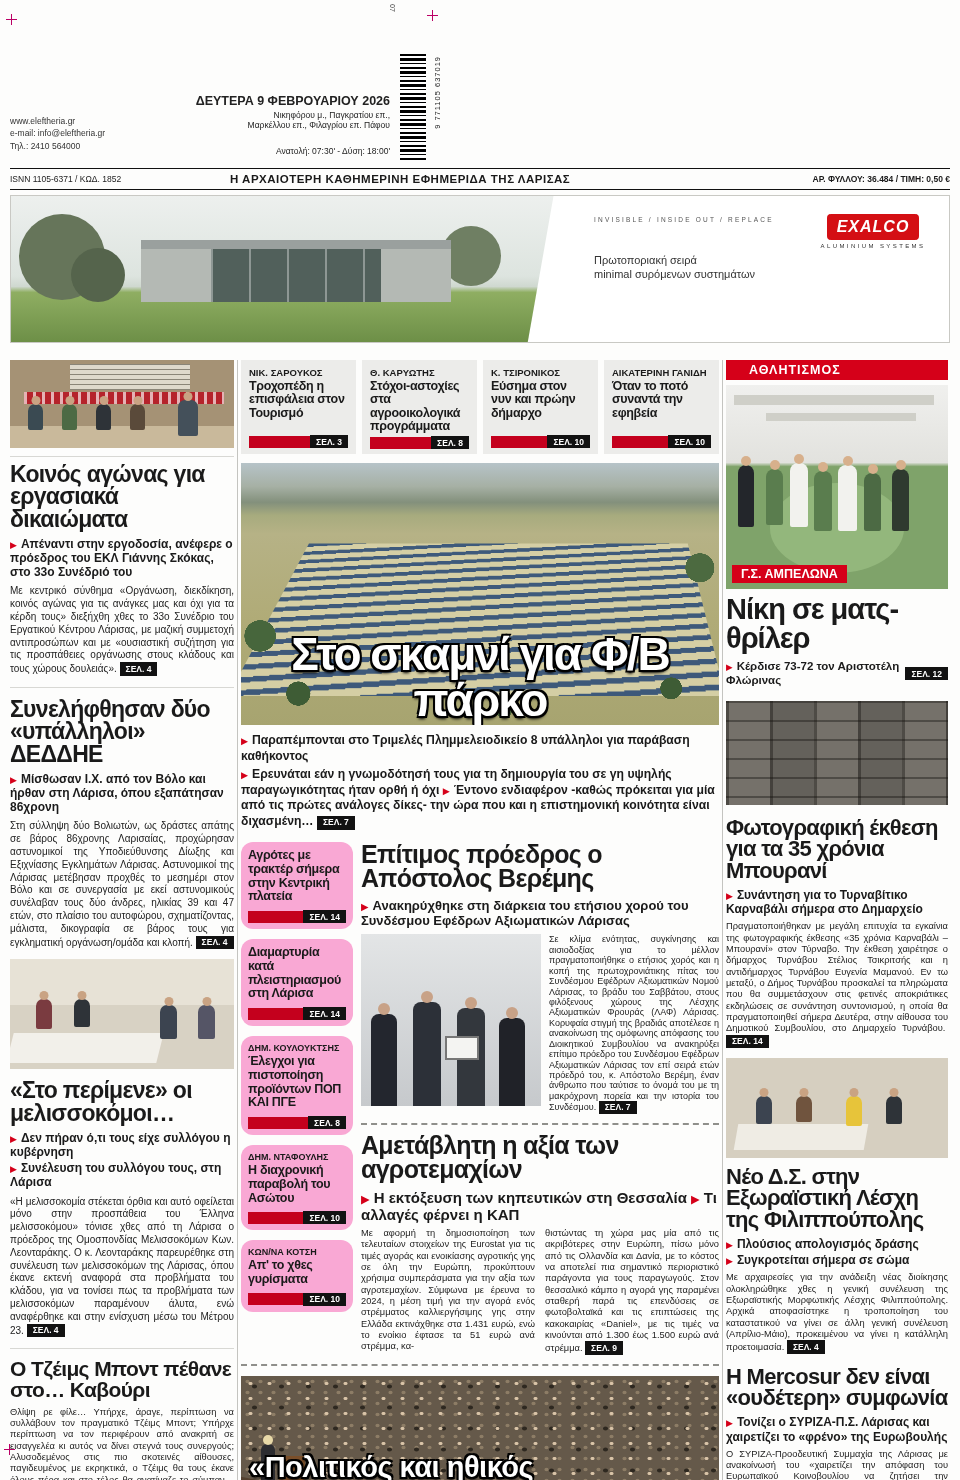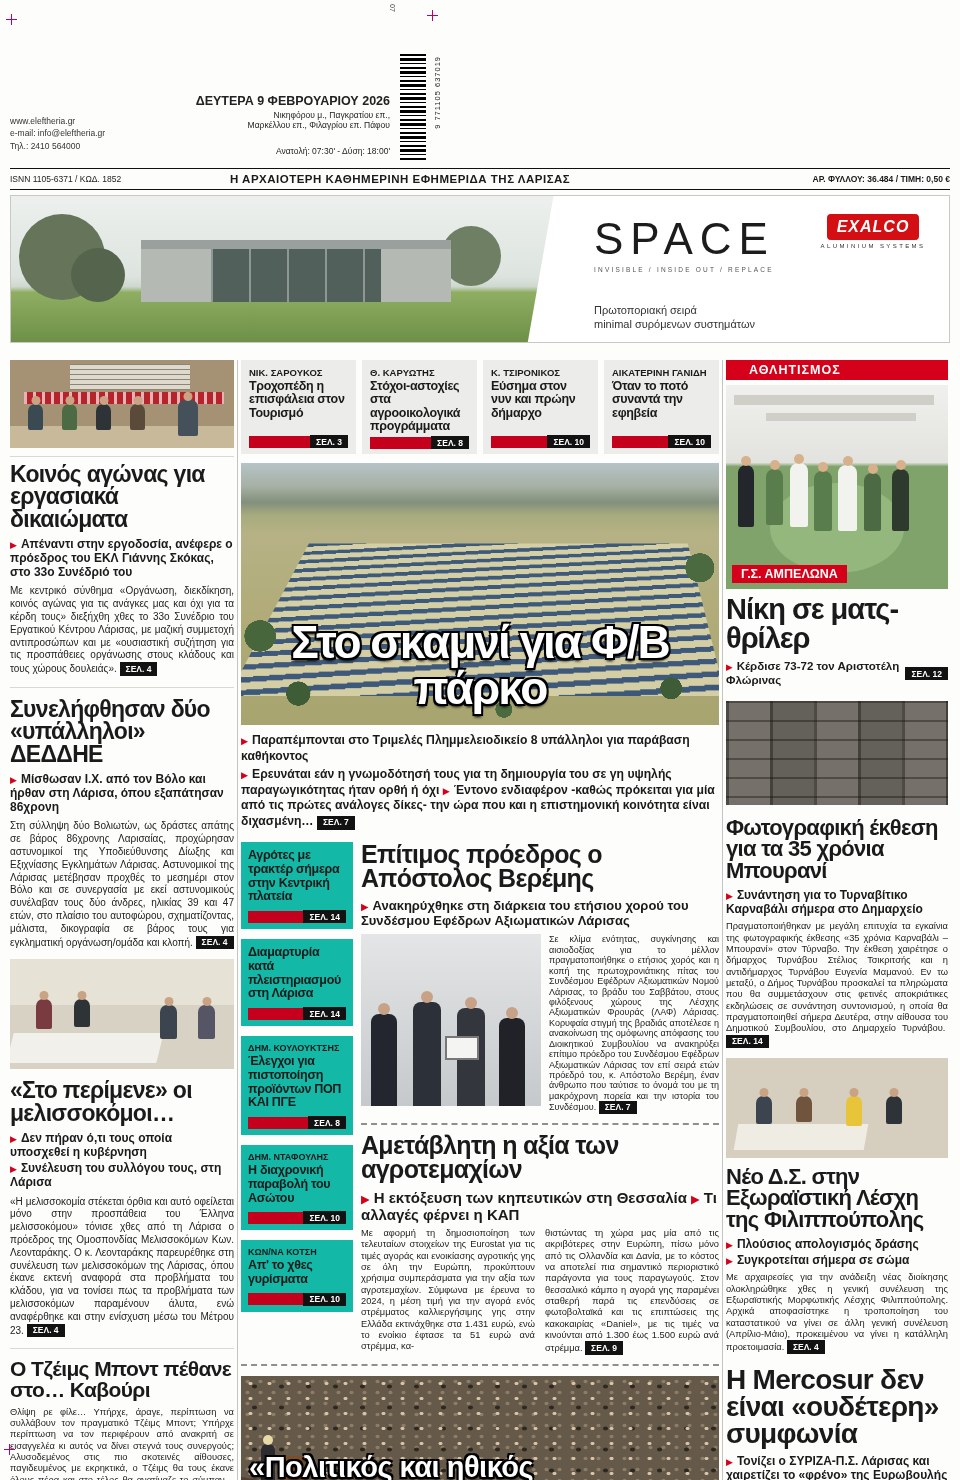--- a/index.html
+++ b/index.html
@@ -104,29 +104,29 @@
   .panels { position:absolute; left:7%; right:3%; top:23%; bottom:11%;
     transform:perspective(320px) rotateX(30deg) skewX(-7deg);
     background:repeating-linear-gradient(176deg,#33517a 0 5px,#d8d2a8 5px 12px); opacity:.92; }
   .bushes { position:absolute; inset:0;
     background-image:
       radial-gradient(circle 26px at 4% 66%,#47663c 60%,transparent 61%),
       radial-gradient(circle 20px at 12% 88%,#3e5c35 60%,transparent 61%),
       radial-gradient(circle 24px at 96% 40%,#4c6a40 60%,transparent 61%),
       radial-gradient(circle 18px at 90% 86%,#3e5c35 60%,transparent 61%),
       radial-gradient(circle 14px at 55% 94%,#4c6a40 60%,transparent 61%); }
-  .overlay-head { position:absolute; left:8px; right:8px; bottom:14px; color:#fff; font-weight:800;
+  .overlay-head { position:absolute; left:8px; right:8px; bottom:2px; color:#fff; font-weight:800;
     text-shadow:-2px -2px 0 #000,2px -2px 0 #000,-2px 2px 0 #000,2px 2px 0 #000,0 3px 3px #000; }
   .solar .overlay-head { font-size:46px; letter-spacing:-2px; text-align:center; line-height:1; }
   .lead-bullets { margin-top:8px; }
   .lead-bullets .bul { font-size:12.2px; line-height:1.3; }
 
   .center-row { display:flex; margin-top:12px; }
   .rail { width:112px; display:flex; flex-direction:column; gap:10px; }
-  .rail-item { background:#14b8a6; padding:7px 7px 6px; }
+  .rail-item { background:#f9a8d4; padding:7px 7px 6px;border-radius:12px; }
   .r-author { font-weight:800; font-size:9px; margin-bottom:2px; }
   .r-title { font-weight:700; font-size:12.5px; line-height:1.1; letter-spacing:-.3px; }
   .center-arts { flex:1; margin-left:8px; }
 
   .veremis-row { display:flex; gap:8px; margin-top:6px; }
   .veremis-photo { width:180px; height:172px; flex:none; background:linear-gradient(#e3e5e6,#c6c9cc); }
   .suit { position:absolute; bottom:0; border-radius:8px 8px 0 0; }
   .suit::before { content:""; position:absolute; top:-11px; left:50%; transform:translateX(-50%); width:12px; height:12px; border-radius:50%; background:#c8a287; }
   .plaque { position:absolute; left:84px; bottom:46px; width:34px; height:24px; background:#f4f4f2; border:2px solid #777; }
 
@@ -213,21 +213,20 @@
         <div class="walls">
           <div class="concrete"></div>
           <div class="glass"></div>
           <div class="concrete"></div>
         </div>
       </div>
       <div class="ad-slash"></div>
     </div>
     <div class="ad-right">
       <div class="ad-left-col">
-        <div class="ad-brand">SPACE</div>
         <div class="ad-brand-sub">INVISIBLE / INSIDE OUT / REPLACE</div>
         <div class="ad-desc">
           <div>Πρωτοποριακή σειρά</div>
           <div>minimal συρόμενων συστημάτων</div>
         </div>
       </div>
       <div class="ad-right-col">
         <span class="exalco">EXALCO</span>
         <div class="exalco-sub">ALUMINIUM SYSTEMS</div>
         <div class="ad-site-row">
@@ -274,21 +273,21 @@
         <div class="mp-wall"></div>
         <div class="mp-table"></div>
         <div class="fig" style="left:26px;bottom:40px;width:16px;height:30px;background:#7a3b40;"></div>
         <div class="fig" style="left:64px;bottom:42px;width:16px;height:28px;background:#2e3338;"></div>
         <div class="fig" style="left:150px;bottom:30px;width:17px;height:34px;background:#3c4450;"></div>
         <div class="fig" style="left:188px;bottom:30px;width:17px;height:34px;background:#556;"></div>
       </div>
 
       <div class="clearfix">
         <h2 class="art">«Στο περίμενε» οι μελισσοκόμοι…</h2>
-        <p class="bul"><span class="arr"></span><span>Δεν πήραν ό,τι τους οποία υποσχεθεί η κυβέρνηση</span></p>
+        <p class="bul"><span class="arr"></span><span>Δεν πήραν ό,τι τους είχε συλλόγου η κυβέρνηση</span></p>
         <p class="bul"><span class="arr"></span><span>Συνέλευση του συλλόγου τους, στη Λάρισα</span></p>
         <p class="body"><span>«Η μελισσοκομία στέκεται όρθια και αυτό οφείλεται μόνο στην προσπάθεια του Έλληνα μελισσοκόμου» τόνισε χθες από τη Λάρισα ο πρόεδρος της Ομοσπονδίας Μελισσοκόμων Κων. Λεονταράκης. Ο κ. Λεονταράκης παρευρέθηκε στη συνέλευση των μελισσοκόμων της Λάρισας, όπου έκανε εκτενή αναφορά στα προβλήματα του κλάδου, για να τονίσει πως τα προβλήματα των μελισσοκόμων παραμένουν άλυτα, ενώ αναφέρθηκε και στην ενίσχυση μέσω του Μέτρου 23.</span>&nbsp;<span class="pgbox">ΣΕΛ. 4</span></p>
       </div>
 
       <div class="hr"></div>
 
       <div class="bond">
         <h2 class="art-sm">Ο Τζέιμς Μποντ πέθανε στο… Καβούρι</h2>
         <p class="body-sm">Θλίψη ρε φίλε… Υπήρχε, άραγε, περίπτωση να συλλάβουν τον πραγματικό Τζέιμς Μποντ; Υπήρχε περίπτωση να τον περιφέρουν από ανακριτή σε εισαγγελέα κι αυτός να δίνει στεγνά τους συνεργούς; Αλυσοδεμένος στις πιο σκοτεινές αίθουσες, παγιδευμένος με εκρηκτικά, ο Τζέιμς θα τους έκανε όλους πέρα και στο τέλος θα ανατίναζε το σύμπαν… Κι αυτός, φευγάτος κι ατσαλάκωτος, ξεπροβάλλοντας το κεφάλι από τα βάθη του βυθού, θα απολάμβανε το θέαμα.</p>
 
@@ -469,21 +468,21 @@
       </div>
 
       <div>
         <h2 class="art" style="font-size:22px;">Νέο Δ.Σ. στην Εξωραϊστική Λέσχη της Φιλιππούπολης</h2>
         <p class="bul"><span class="arr"></span><span>Πλούσιος απολογισμός δράσης</span></p>
         <p class="bul"><span class="arr"></span><span>Συγκροτείται σήμερα σε σώμα</span></p>
         <p class="body-sm"><span>Με αρχαιρεσίες για την ανάδειξη νέας διοίκησης ολοκληρώθηκε χθες η γενική συνέλευση της Εξωραϊστικής Μορφωτικής Λέσχης Φιλιππούπολης. Αρχικά αποφασίστηκε η τροποποίηση του καταστατικού να γίνει σε άλλη γενική συνέλευση (Απρίλιο-Μάιο), προκειμένου να γίνει η κατάλληλη προετοιμασία.</span>&nbsp;<span class="pgbox">ΣΕΛ. 4</span></p>
       </div>
 
       <div class="right-art">
-        <h2 class="art" style="font-size:28px;">Η Mercosur δεν είναι «ουδέτερη» συμφωνία</h2>
+        <h2 class="art" style="font-size:22px;">Η Mercosur δεν είναι «ουδέτερη» συμφωνία</h2>
         <p class="bul"><span class="arr"></span><span>Τονίζει ο ΣΥΡΙΖΑ-Π.Σ. Λάρισας και χαιρετίζει το «φρένο» της Ευρωβουλής</span></p>
         <p class="body-sm"><span>Ο ΣΥΡΙΖΑ-Προοδευτική Συμμαχία της Λάρισας με ανακοίνωσή του «χαιρετίζει την απόφαση του Ευρωπαϊκού Κοινοβουλίου να ζητήσει την παραπομπή της συμφωνίας ΕΕ-Mercosur στο Δικαστήριο της Ευρωπαϊκής Ένωσης, απόφαση που στην πράξη παγώνει την έγκρισή της για σημαντικό χρονικό διάστημα. Πρόκειται για μια μικρή, αλλά ουσιαστική νίκη των Ευρωπαίων και Ελλήνων αγροτών, των εργαζομένων στον αγροδιατροφικό τομέα, των περιβαλλοντικών και καταναλωτικών οργανώσεων, που εδώ και χρόνια προειδοποιούν για τις σοβαρές κοινωνικές, περιβαλλοντικές και υγειονομικές συνέπειες της συμφωνίας. Η Mercosur δεν είναι μια «ουδέτερη» εμπορική συμφωνία», τονίζει σχετική ανακοίνωσή του.</span>&nbsp;</p>
       </div>
     </div>
   </div>
 </div>
 
 <div class="regmark" style="left:4px;top:1444px;"></div>
 
 </body></html>

